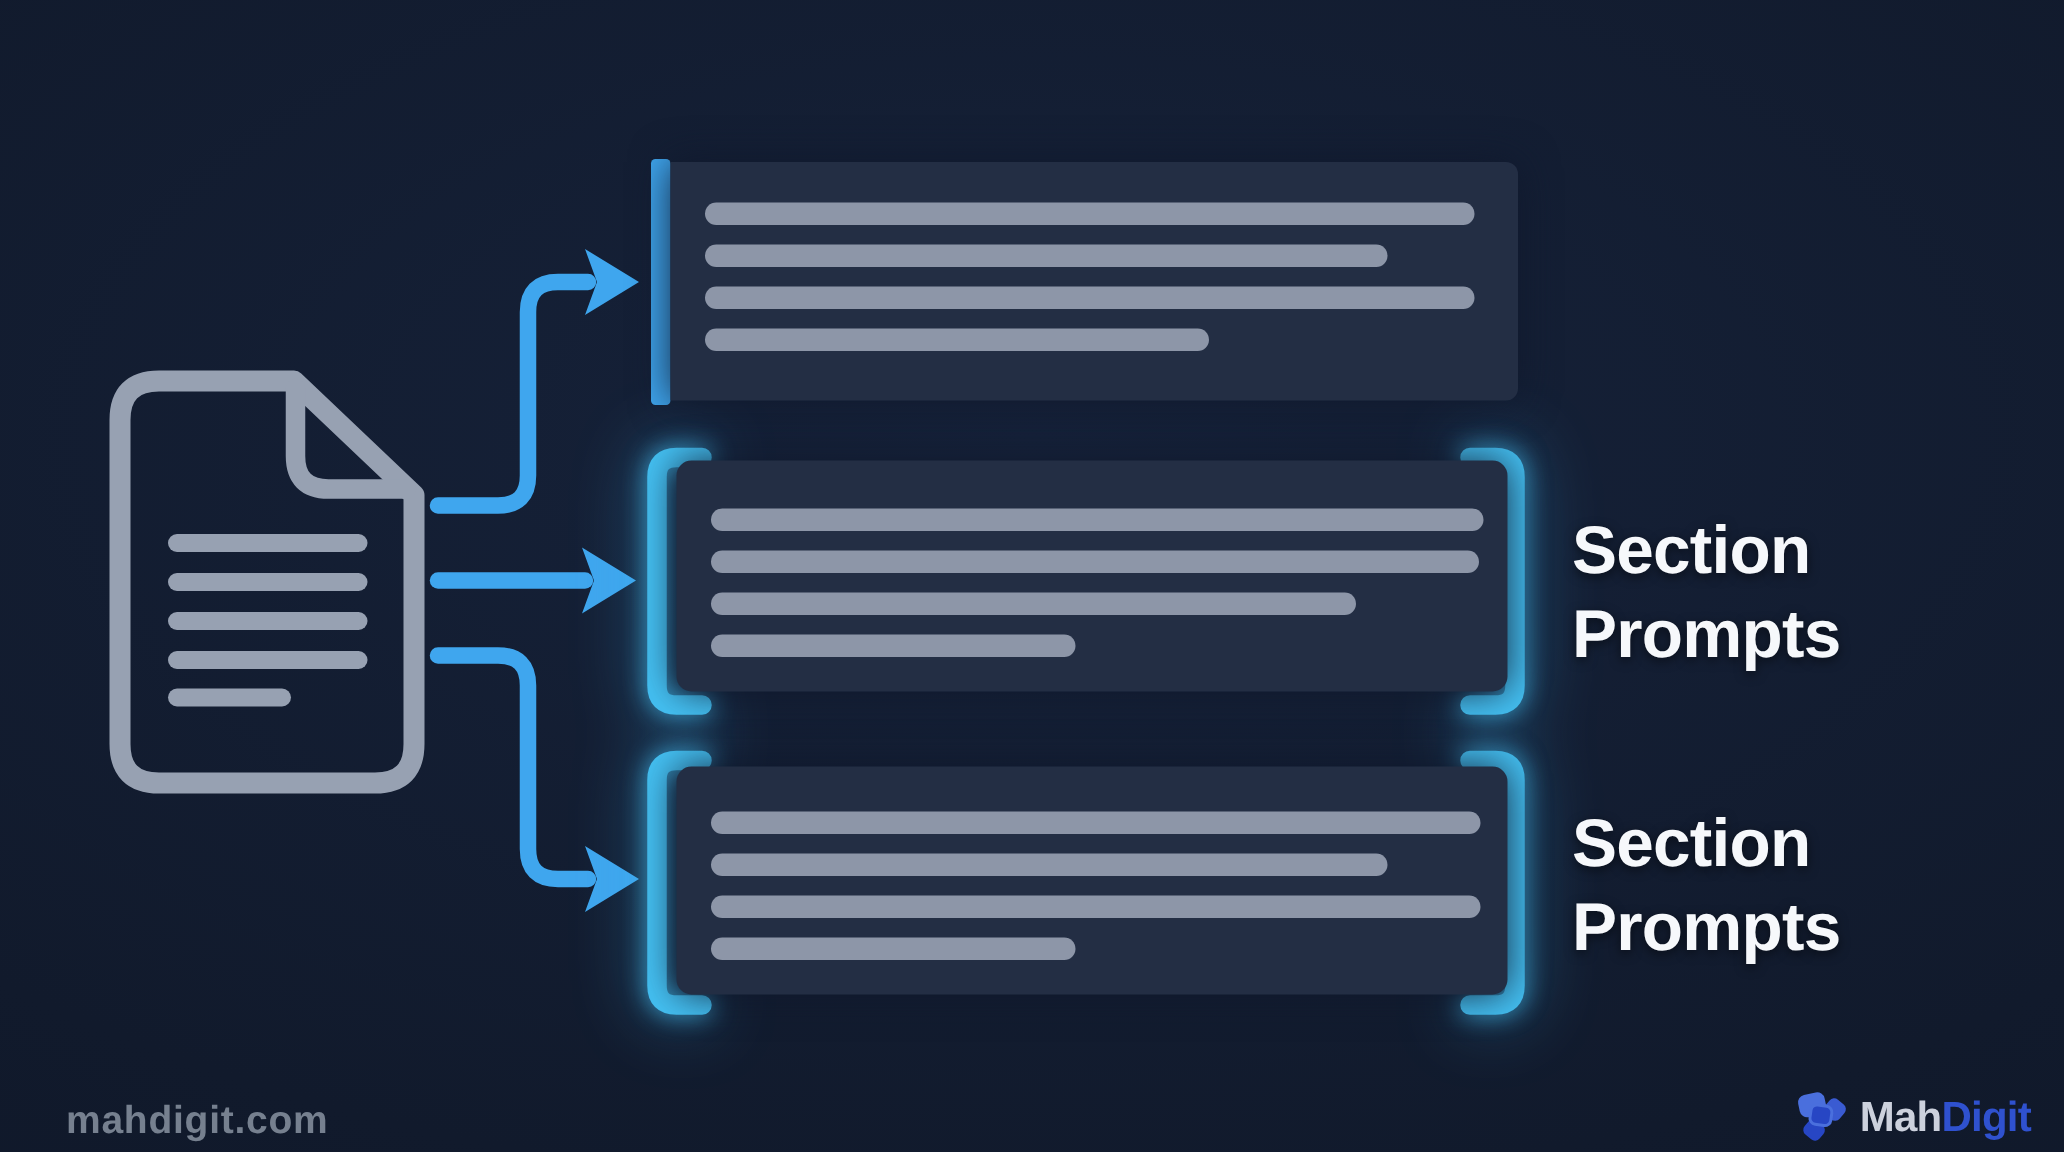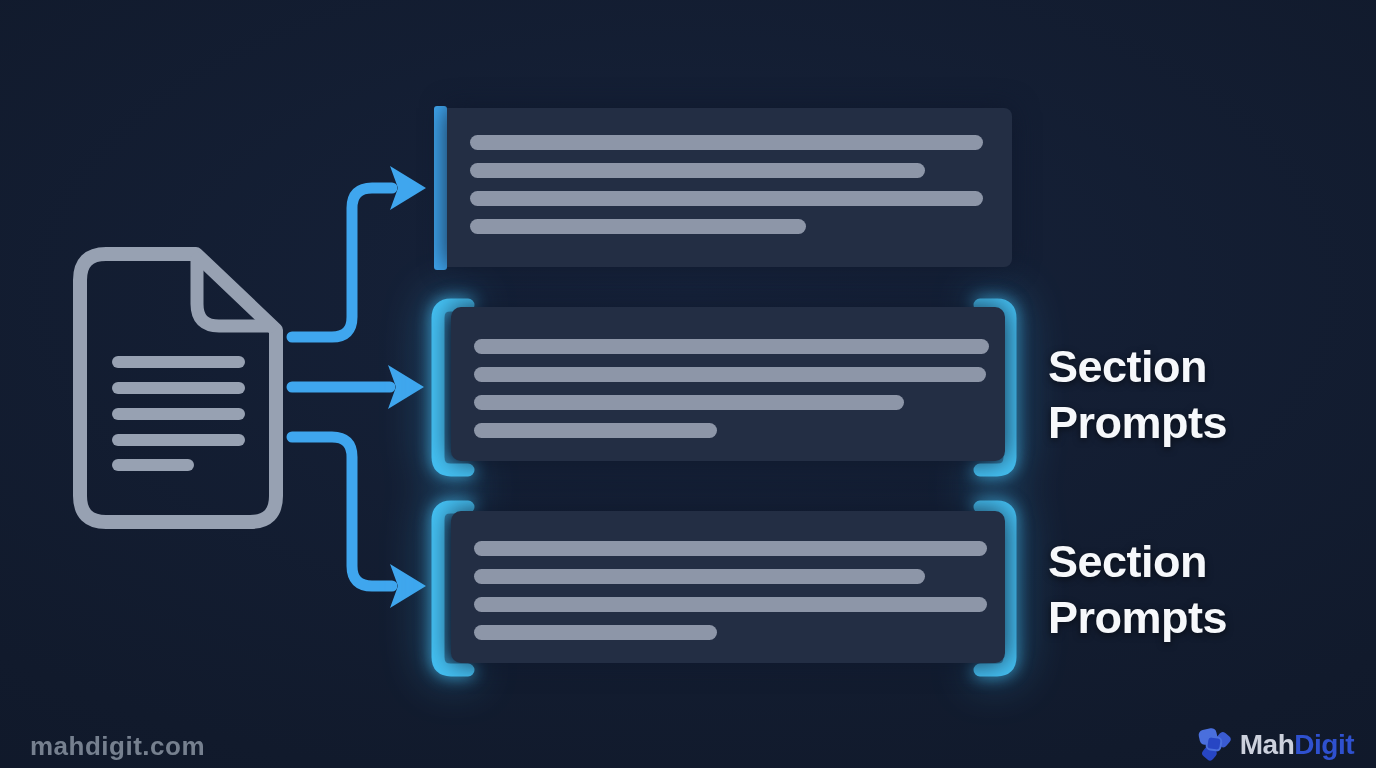--- a/index.html
+++ b/index.html
@@ -41,21 +41,21 @@
   .block-label{
     position:absolute;left:1048px;width:240px;
     color:var(--label-color);
     font-size:45px;font-weight:bold;line-height:56px;
     letter-spacing:-0.5px;
     text-shadow:0 2px 7px rgba(0,0,0,.55);
   }
 
   
   #watermark{
-    position:absolute;left:30px;top:731px;
+    position:absolute;left:44px;top:731px;
     color:var(--watermark-color);
     font-size:26px;font-weight:bold;letter-spacing:.5px;
   }
   #logo{
     position:absolute;right:22px;top:726px;
     display:flex;align-items:center;gap:7px;
   }
   #logo .logo-text{font-size:28px;font-weight:bold;letter-spacing:-0.5px;}
   #logo .logo-mah{color:var(--logo-mah-color);}
   #logo .logo-digit{color:var(--logo-digit-color);}

